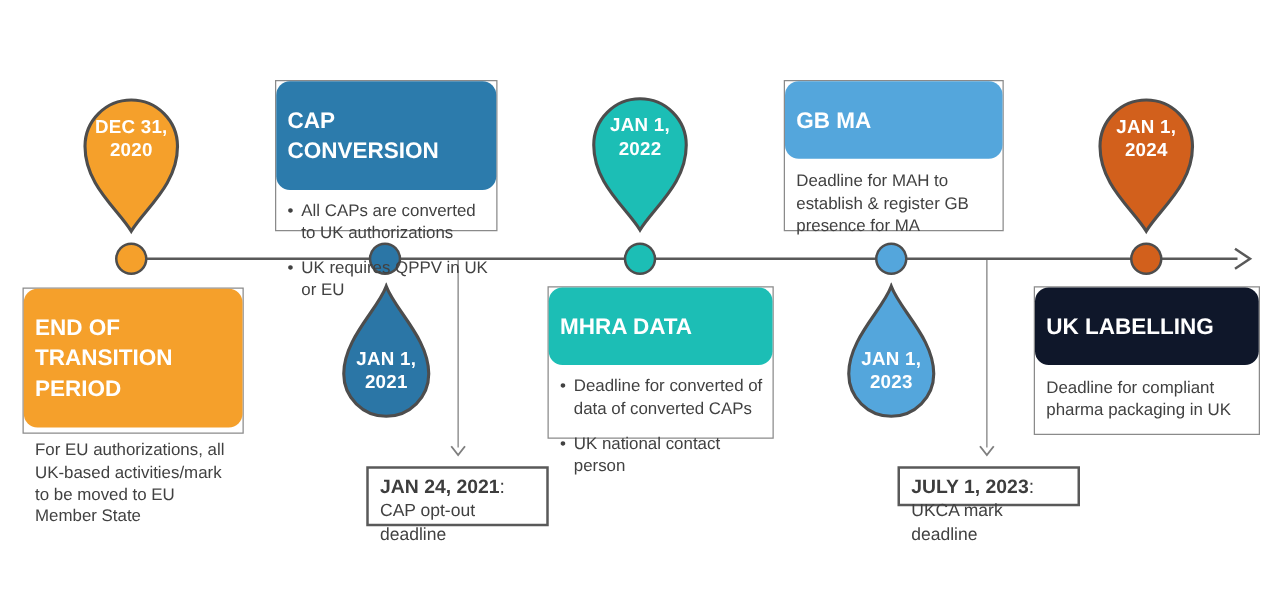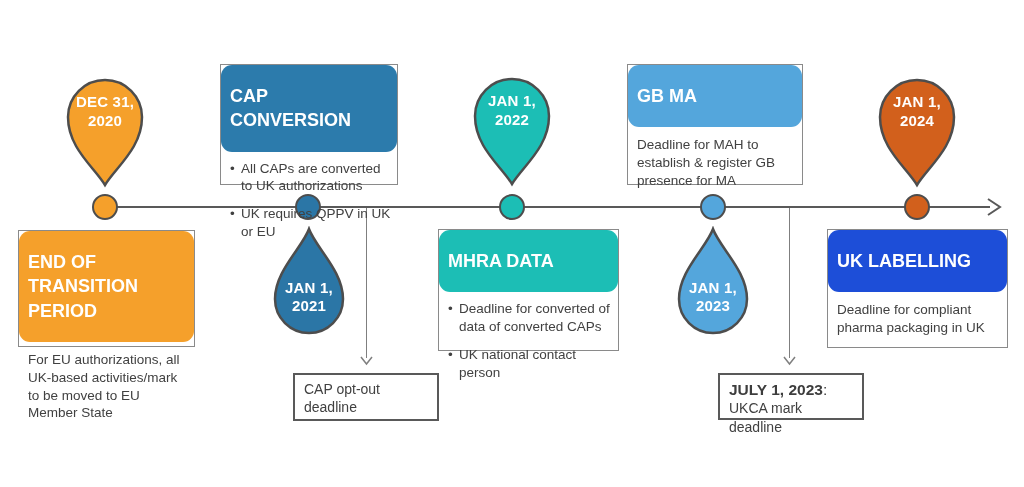--- a/index.html
+++ b/index.html
@@ -36,21 +36,21 @@
   .co-l1{font-size:15.5px;color:#3d3d3d;line-height:1.25;}
   .co-l1 b{font-weight:bold;color:#3d3d3d;}
   .co-l2{font-size:14px;color:#414141;line-height:1.3;}
   
   #card-transition{left:18px;top:230px;width:177px;height:117px;}
   #card-cap{left:220px;top:64px;width:178px;height:121px;}
   #card-mhra{left:438px;top:229px;width:181px;height:122px;}
   #card-gbma{left:627px;top:64px;width:176px;height:121px;}
   #card-uklab{left:827px;top:229px;width:181px;height:119px;}
   #callout-2021{left:293px;top:373px;width:146px;height:48px;}
-  #callout-2023{left:718px;top:373px;width:146px;height:47px;}
+  #callout-2023{left:718px;top:373px;width:146px;height:32px;}
 </style>
 </head>
 <body>
 
 <div class="stage">
 
   <div class="tl-line"></div>
   <svg class="tl-arrow" width="22" height="22" viewBox="0 0 22 22">
     <polyline points="4,3 16,11 4,19" fill="none" stroke="#595959" stroke-width="2"></polyline>
   </svg>
@@ -156,29 +156,32 @@
   <div class="card" id="card-gbma">
     <div class="card-hd" style="background-color: rgb(84, 166, 220);">
       <span>GB MA</span>
     </div>
     <div class="card-body">
       <p>Deadline for MAH to establish &amp; register GB presence for MA</p>
     </div>
   </div>
 
   <div class="card" id="card-uklab">
-    <div class="card-hd" style="background-color: #1d4ed8;">
+    <div class="card-hd" style="background-color: #0f172a;">
       <span>UK LABELLING</span>
     </div>
     <div class="card-body">
       <p>Deadline for compliant pharma packaging in UK</p>
     </div>
   </div>
 
   <div class="callout" id="callout-2021">
+    <div class="co-l1">
+      <b>JAN 24, 2021</b><span>:</span>
+    </div>
     <div class="co-l2">CAP opt-out deadline</div>
   </div>
 
   <div class="callout" id="callout-2023">
     <div class="co-l1">
       <b>JULY 1, 2023</b><span>:</span>
     </div>
     <div class="co-l2">UKCA mark deadline</div>
   </div>
 

